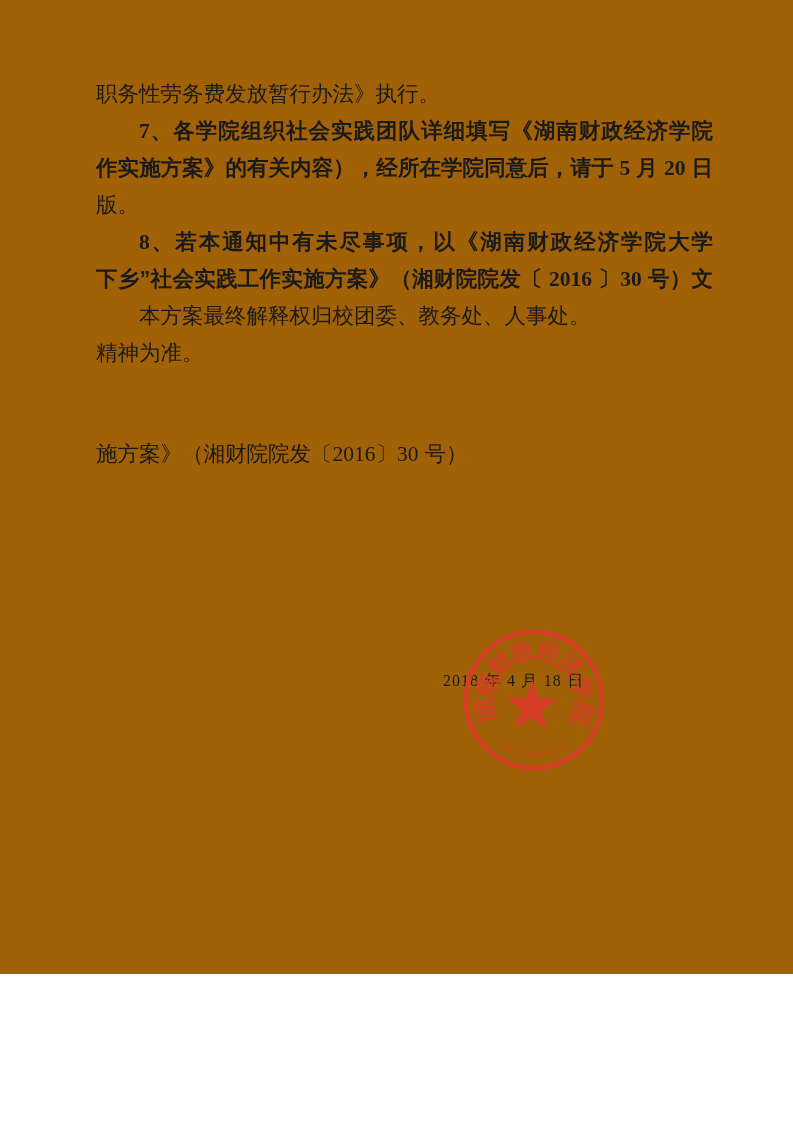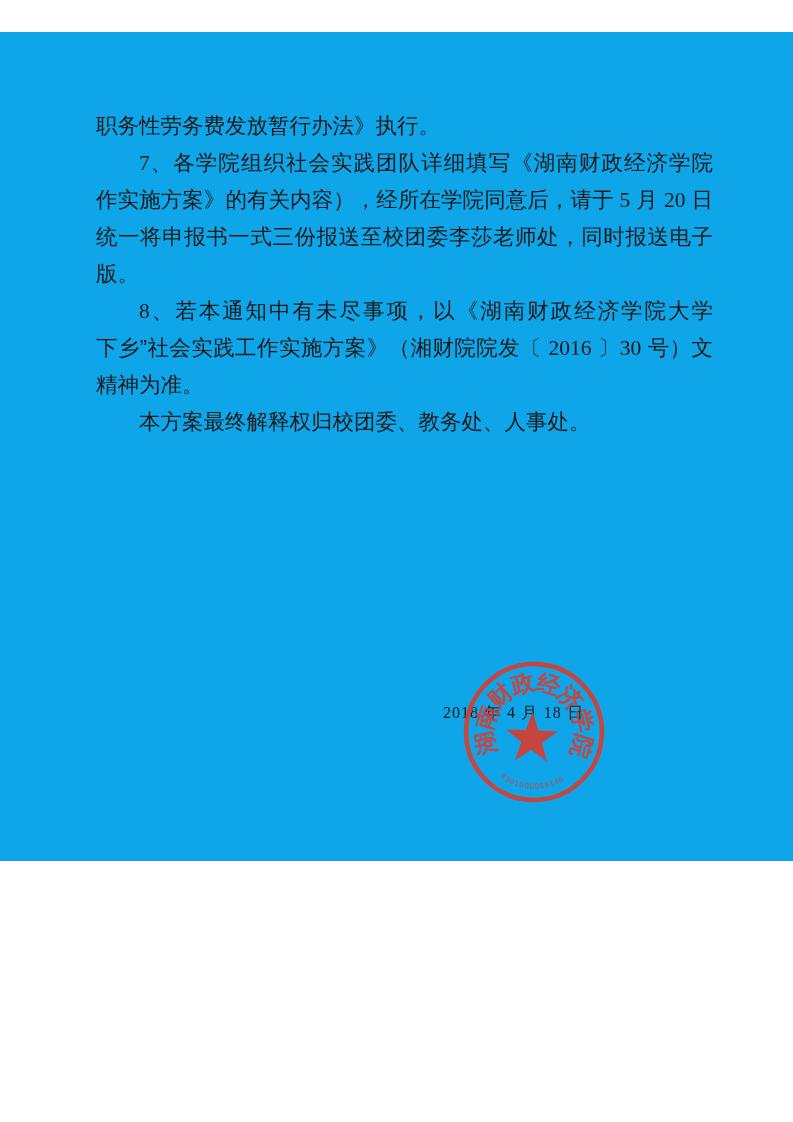--- a/index.html
+++ b/index.html
@@ -1,38 +1,38 @@
 <!DOCTYPE html>
 <html><head>
 <meta charset="utf-8">
 <style>
   html,body{margin:0;padding:0;background:#ffffff;}
   .page{
     position:relative;
-    width:793px;height:829px;
-    background:#0ea5e9;
+    width:793px;height:974px;
+    background:#a16207;
     font-family:"Liberation Sans","DejaVu Sans",sans-serif;
     color:#1a1a1a;
     overflow:hidden;
-    margin-top:32px;
   }
   .content{
     position:absolute;left:96px;top:76px;width:617px;
   }
   .line{
     font-size:21.5px;
     line-height:37px;
     min-height:37px;
   }
   .line.indent{padding-left:43px;}
   .line.justify{
     text-align:justify;
     text-align-last:justify;
     overflow:hidden;
     height:37px;
+    font-weight:bold;
   }
   .spacer{height:64px;}
   .num{font-family:"Liberation Serif","DejaVu Serif",serif;}
   .date{
     position:absolute;left:443px;top:671px;
     font-size:16px;letter-spacing:1px;
     z-index:1;white-space:nowrap;
   }
   .seal{
     position:absolute;left:459px;top:625px;
@@ -53,27 +53,27 @@
 </style>
 </head>
 <body>
 
 <div class="page">
 
   <div class="content" id="doc-lines">
       <div class="line">职务性劳务费发放暂行办法》执行。</div>
       <div class="line indent justify"><span class="num">7</span>、各学院组织社会实践团队详细填写《湖南财政经济学院</div>
       <div class="line justify">作实施方案》的有关内容），经所在学院同意后，请于 <span class="num">5</span> 月 <span class="num">20</span> 日前，</div>
-      <div class="line justify">统一将申报书一式三份报送至校团委李莎老师处，同时报送电子</div>
       <div class="line">版。</div>
       <div class="line indent justify"><span class="num">8</span>、若本通知中有未尽事项，以《湖南财政经济学院大学生“三</div>
       <div class="line justify">下乡”社会实践工作实施方案》（湘财院院发〔 <span class="num">2016</span> 〕<span class="num">30</span> 号）文件</div>
+      <div class="line indent">本方案最终解释权归校团委、教务处、人事处。</div>
       <div class="line">精神为准。</div>
-      <div class="line indent">本方案最终解释权归校团委、教务处、人事处。</div>
       <div class="spacer"></div>
+      <div class="line">施方案》（湘财院院发〔<span class="num">2016</span>〕<span class="num">30</span> 号）</div>
     </div>
 
   <div class="date"><span class="num">2018</span> 年 <span class="num">4</span> 月 <span class="num">18</span> 日</div>
 
   <svg class="seal" id="seal-svg" viewBox="0 0 148 148">
       <circle cx="74" cy="74" r="67" fill="none" stroke="#dd3a2b" stroke-width="4.5"></circle>
       <text transform="translate(26.7,86.7) rotate(-105)" text-anchor="middle" dominant-baseline="central" font-size="23" font-weight="600" fill="#dd3a2b">湖</text>
       <text transform="translate(26.7,61.3) rotate(-75)" text-anchor="middle" dominant-baseline="central" font-size="23" font-weight="600" fill="#dd3a2b">南</text>
       <text transform="translate(39.4,39.4) rotate(-45)" text-anchor="middle" dominant-baseline="central" font-size="23" font-weight="600" fill="#dd3a2b">财</text>
       <text transform="translate(61.3,26.7) rotate(-15)" text-anchor="middle" dominant-baseline="central" font-size="23" font-weight="600" fill="#dd3a2b">政</text>

